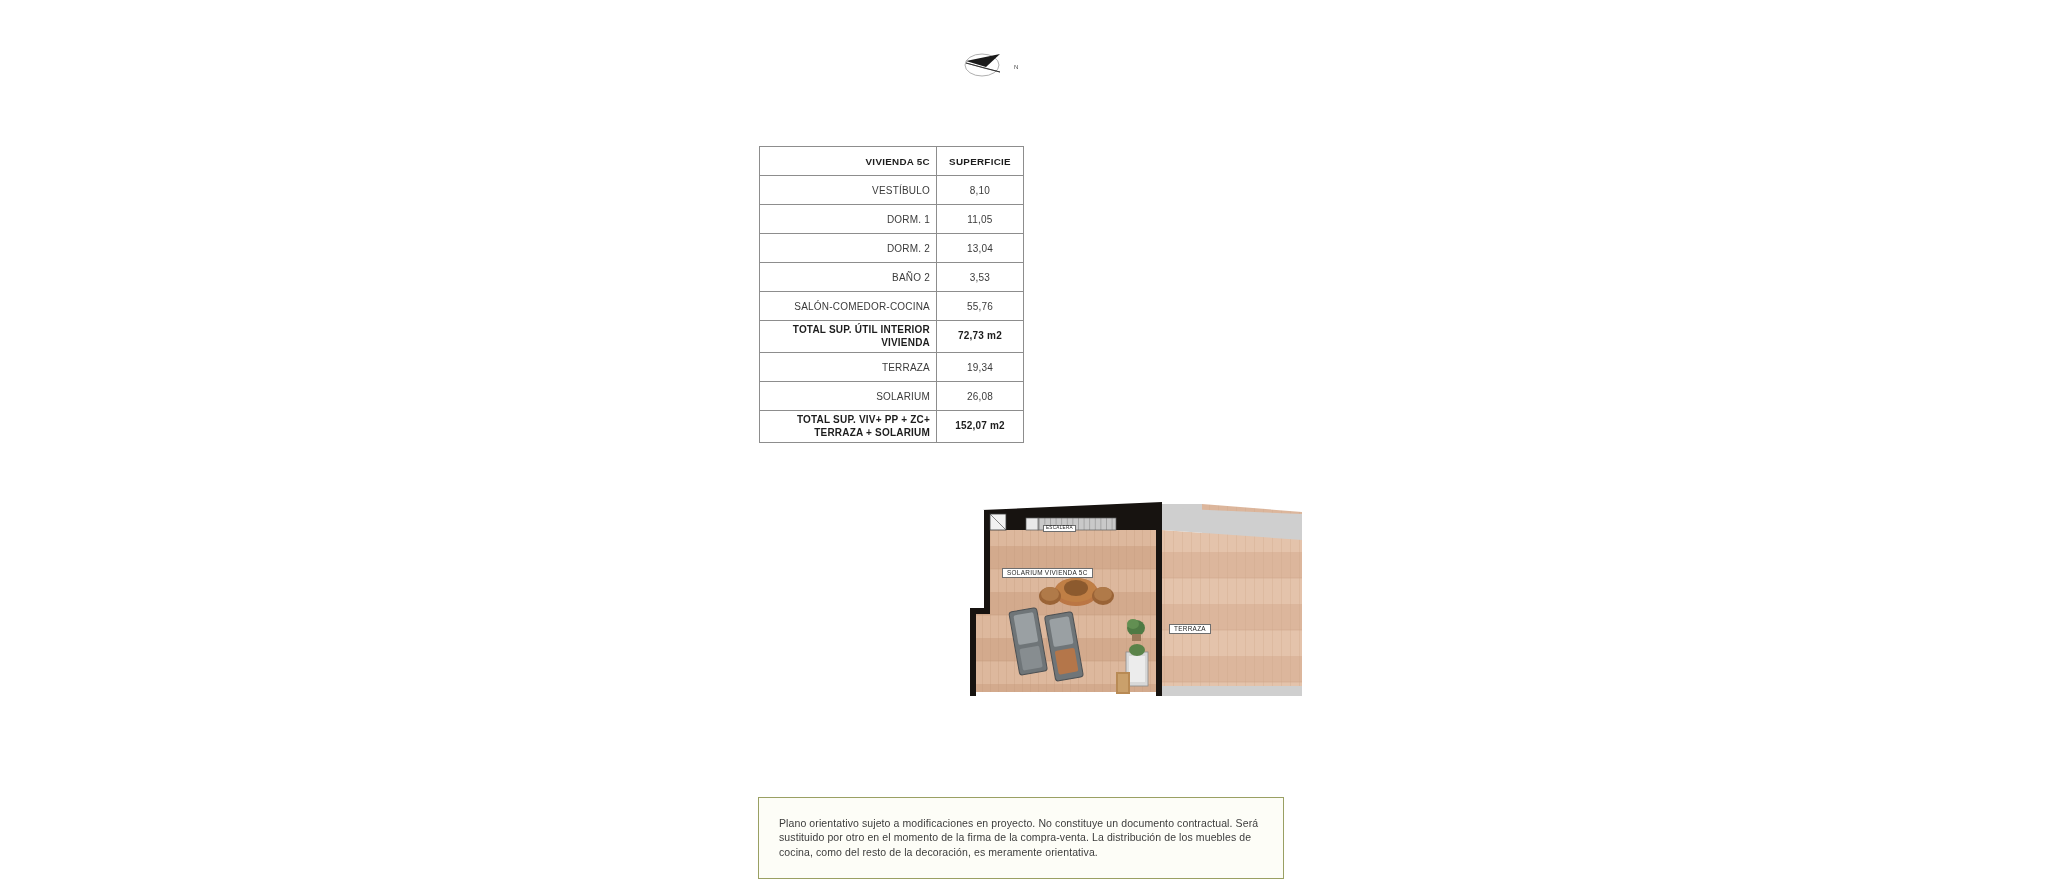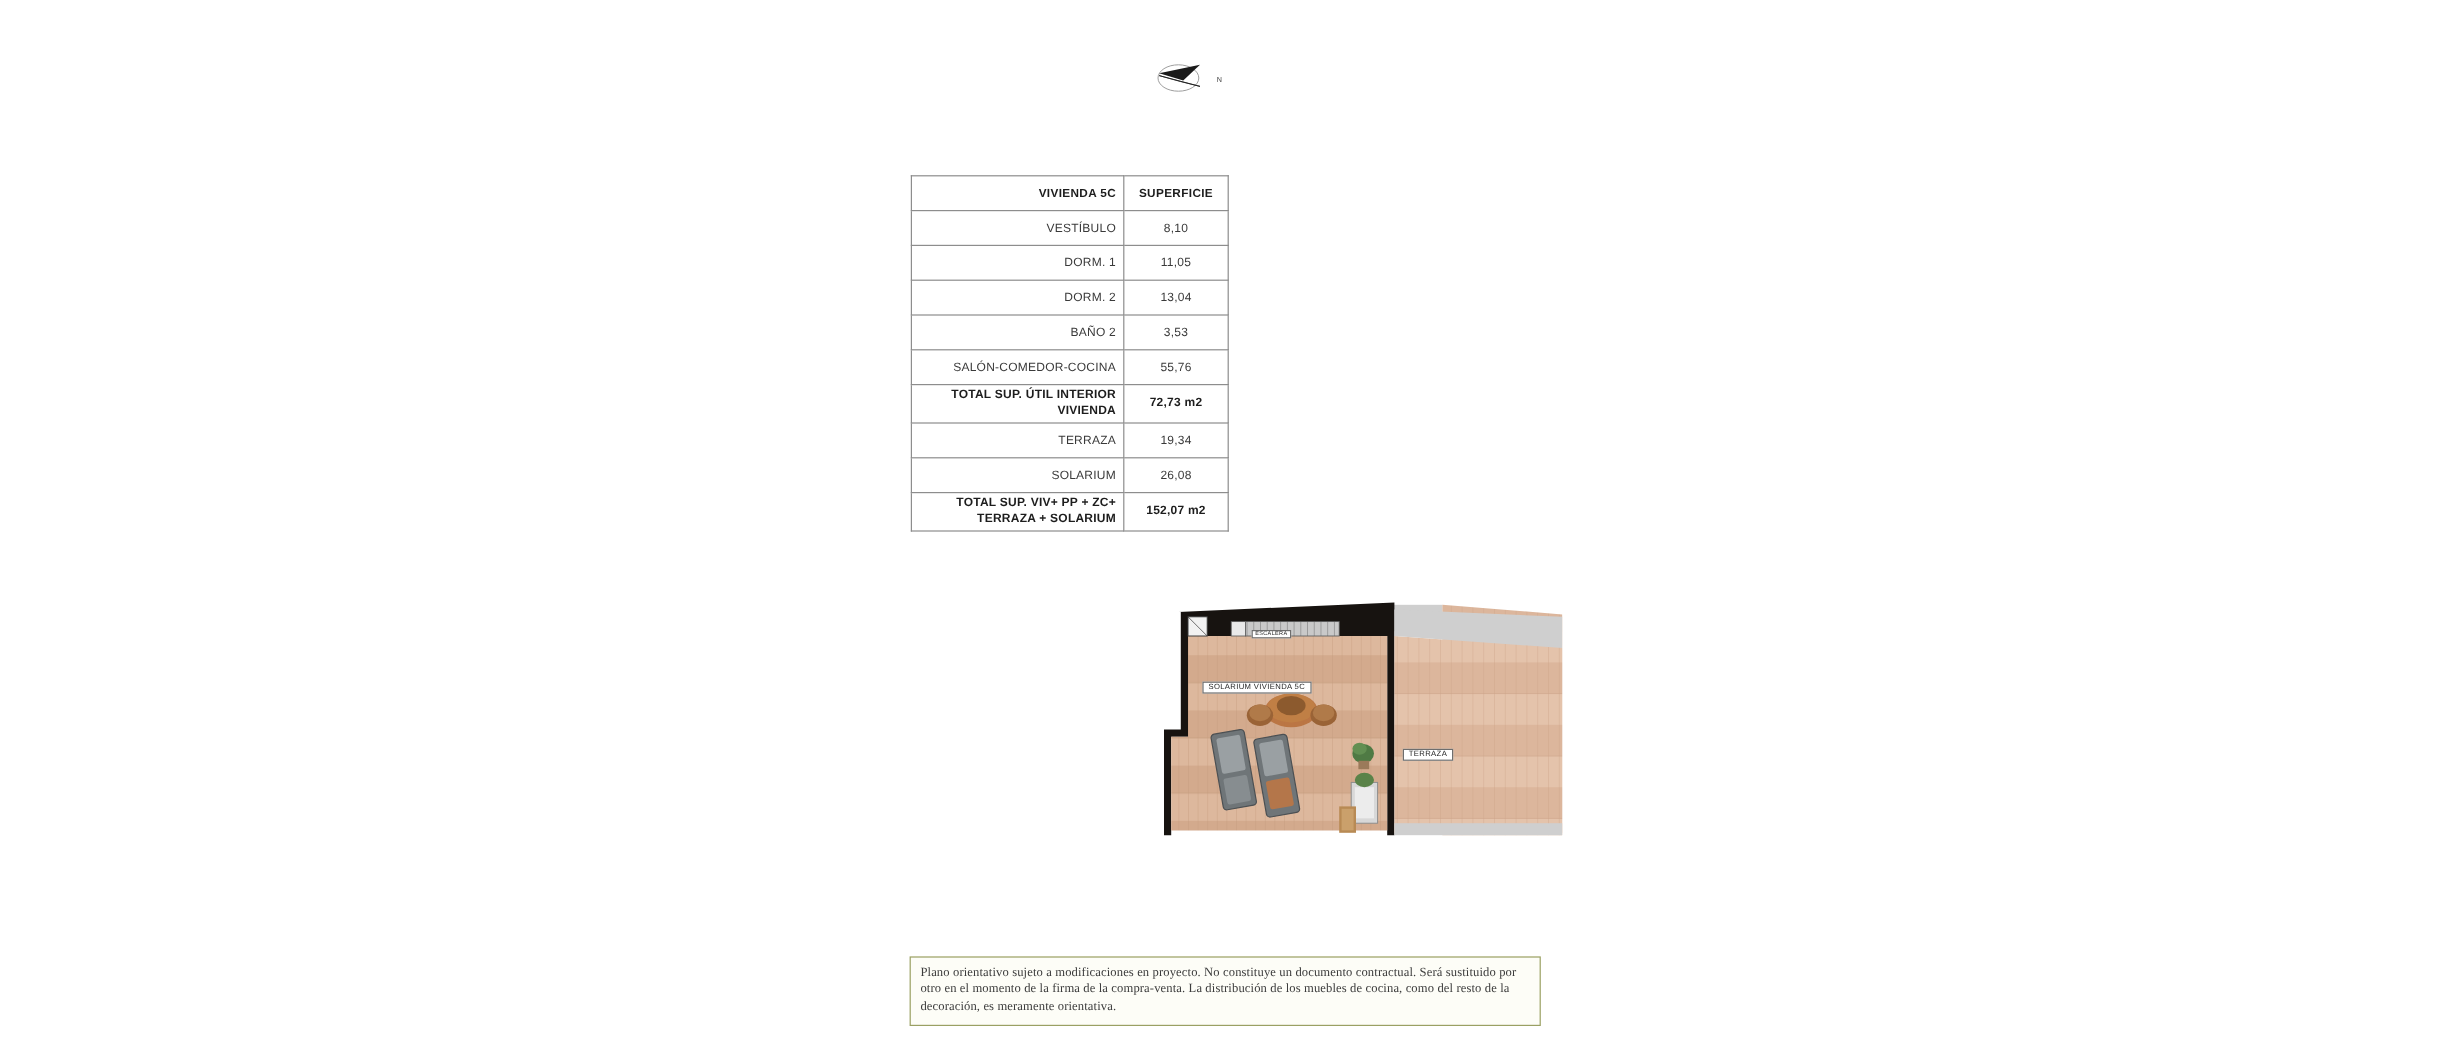--- a/index.html
+++ b/index.html
@@ -98,26 +98,25 @@
     position: absolute;
     left: 758px;
     top: 797px;
     width: 526px;
     border: 1px solid #9aa063;
     background: #fdfdf7;
     padding: 6px 8px 7px 8px;
     box-sizing: border-box;
   }
   .disclaimer p {
-    margin: 0;
+    margin: 12px;
     font-size: 10.5px;
     line-height: 1.38;
     color: #3c3c3c;
     letter-spacing: .1px;
-    font-family: Liberation Serif, serif;
   }
 </style>
 </head>
 <body>
 
 <div class="compass">
   <svg width="54" height="30" viewBox="0 0 54 30" xmlns="http://www.w3.org/2000/svg">
     <ellipse cx="20" cy="15" rx="17" ry="11" fill="none" stroke="#9a9a9a" stroke-width="0.8"></ellipse>
     <path d="M4 11 L38 4 L24 17 Z" fill="#1a1a1a"></path>
     <path d="M4 13 L38 22 L22 18 Z" fill="#ffffff" stroke="#1a1a1a" stroke-width="0.7"></path>

